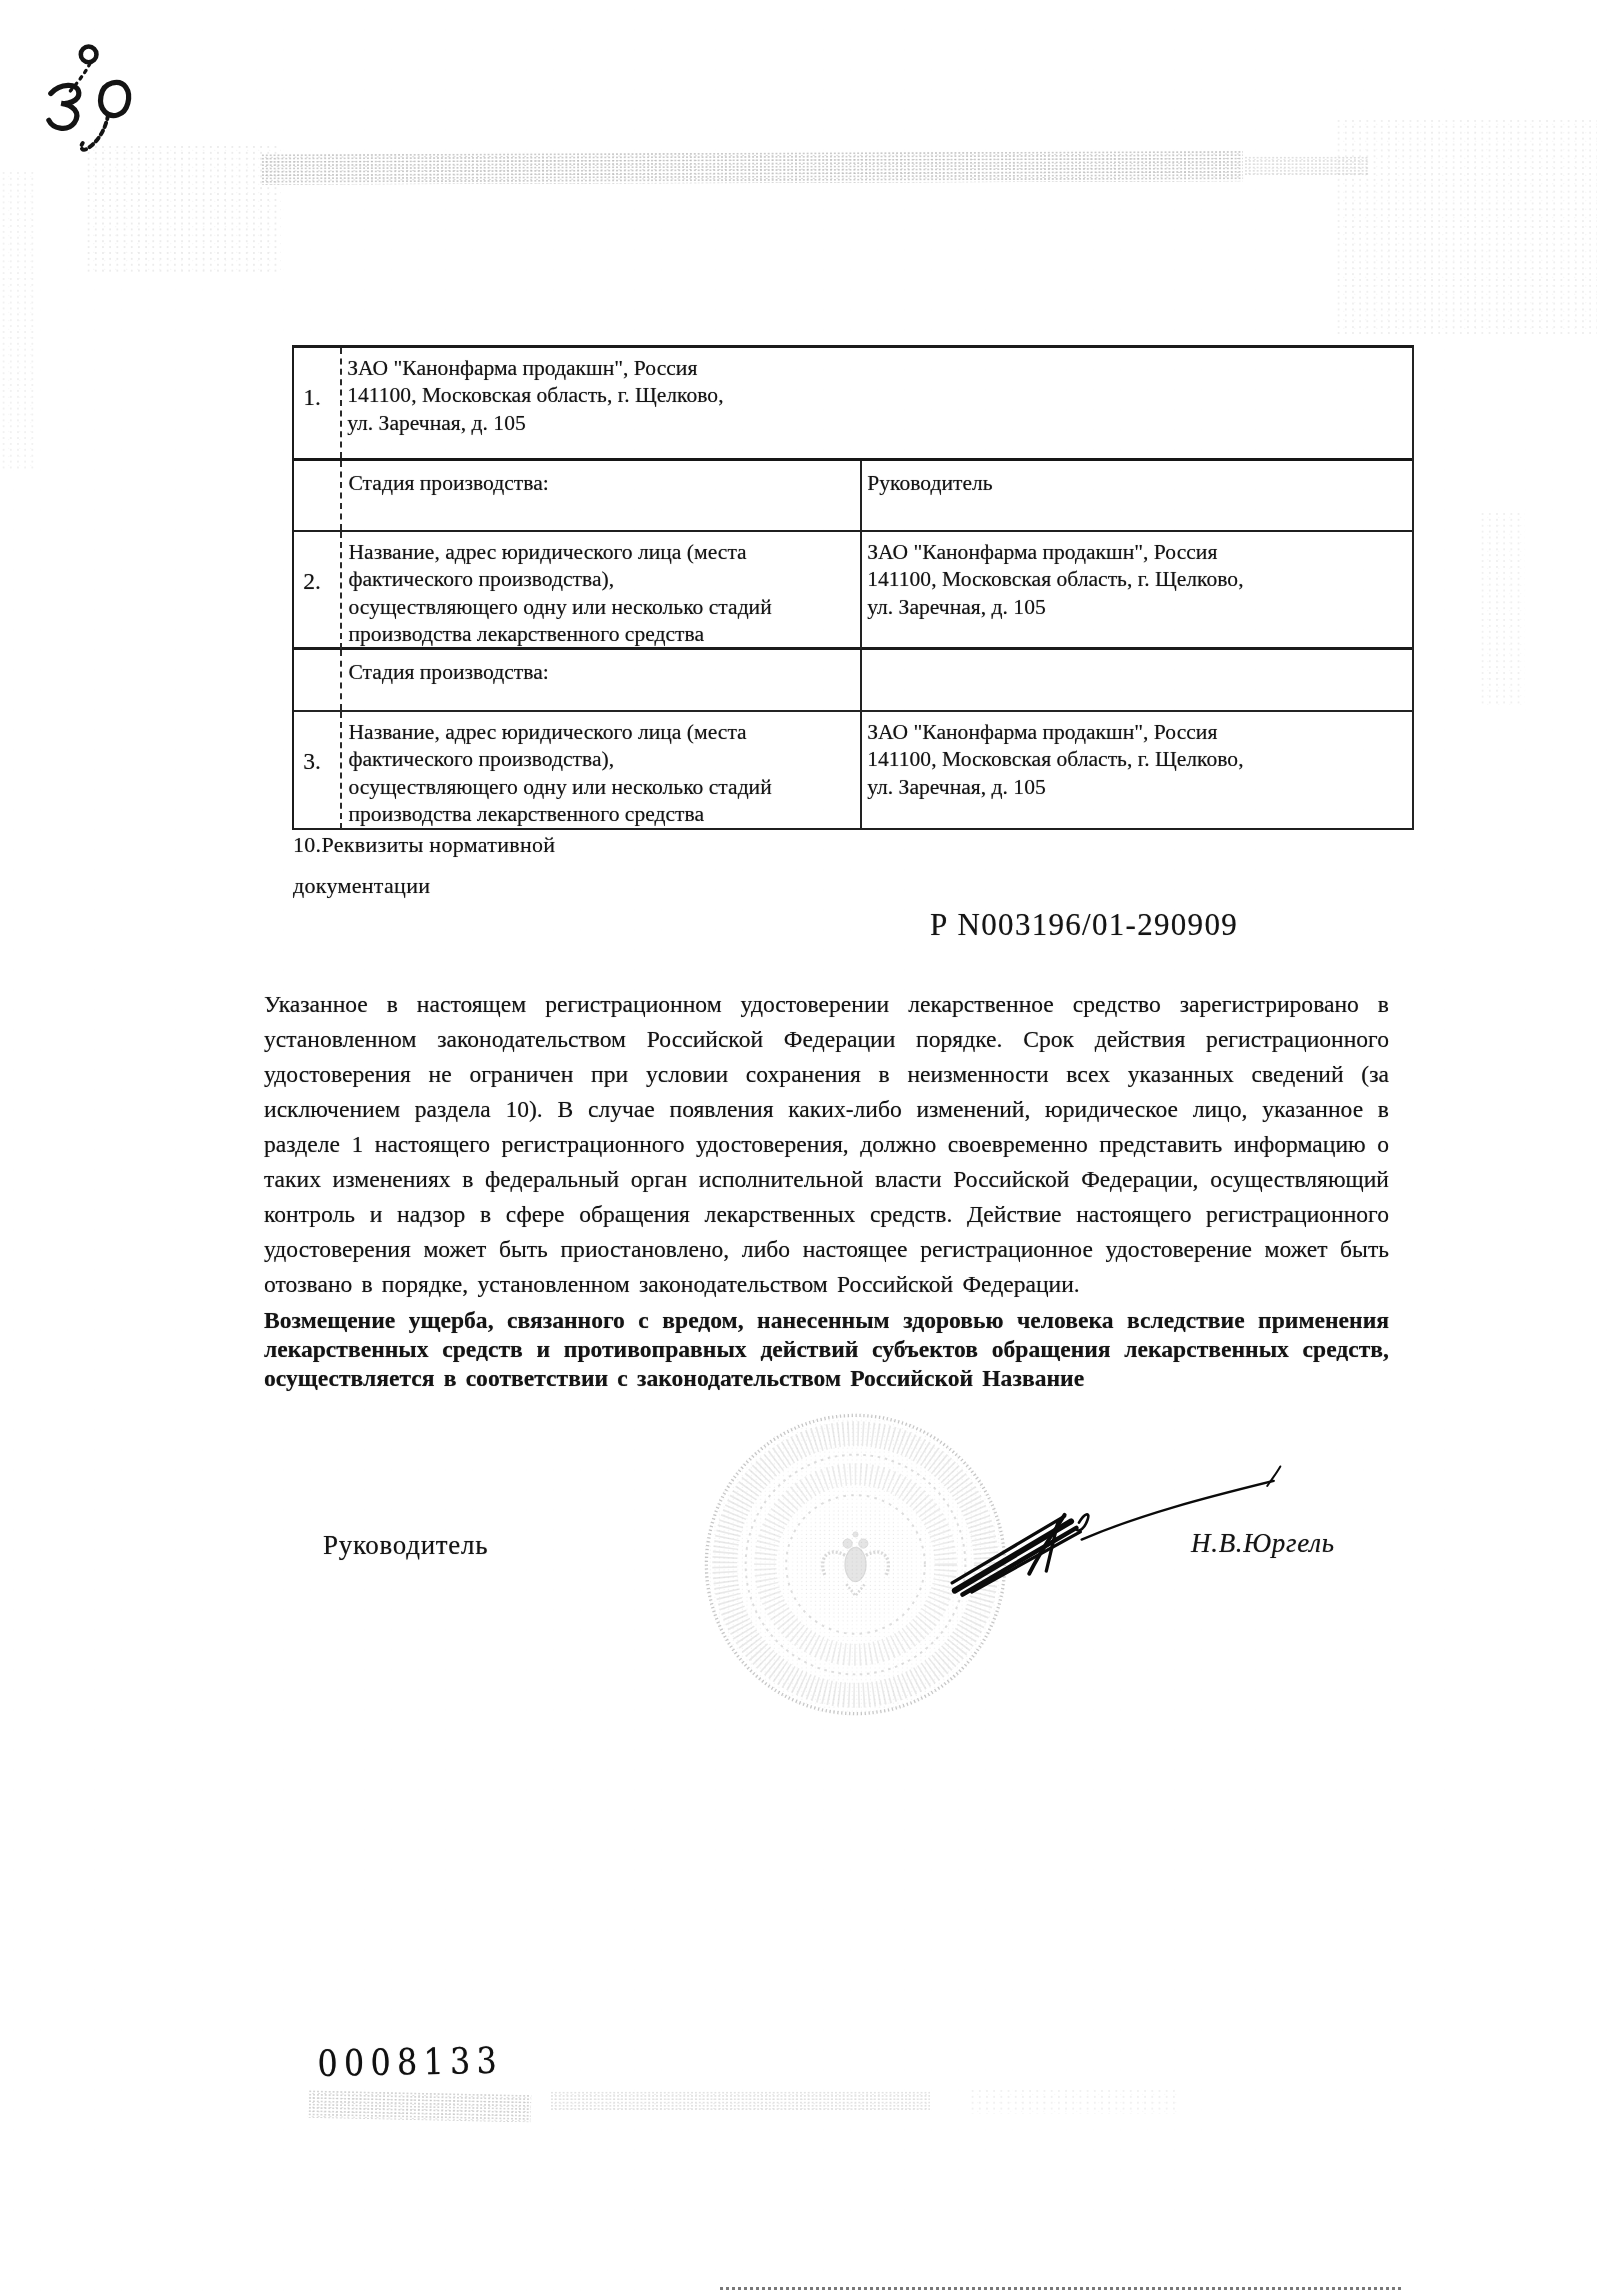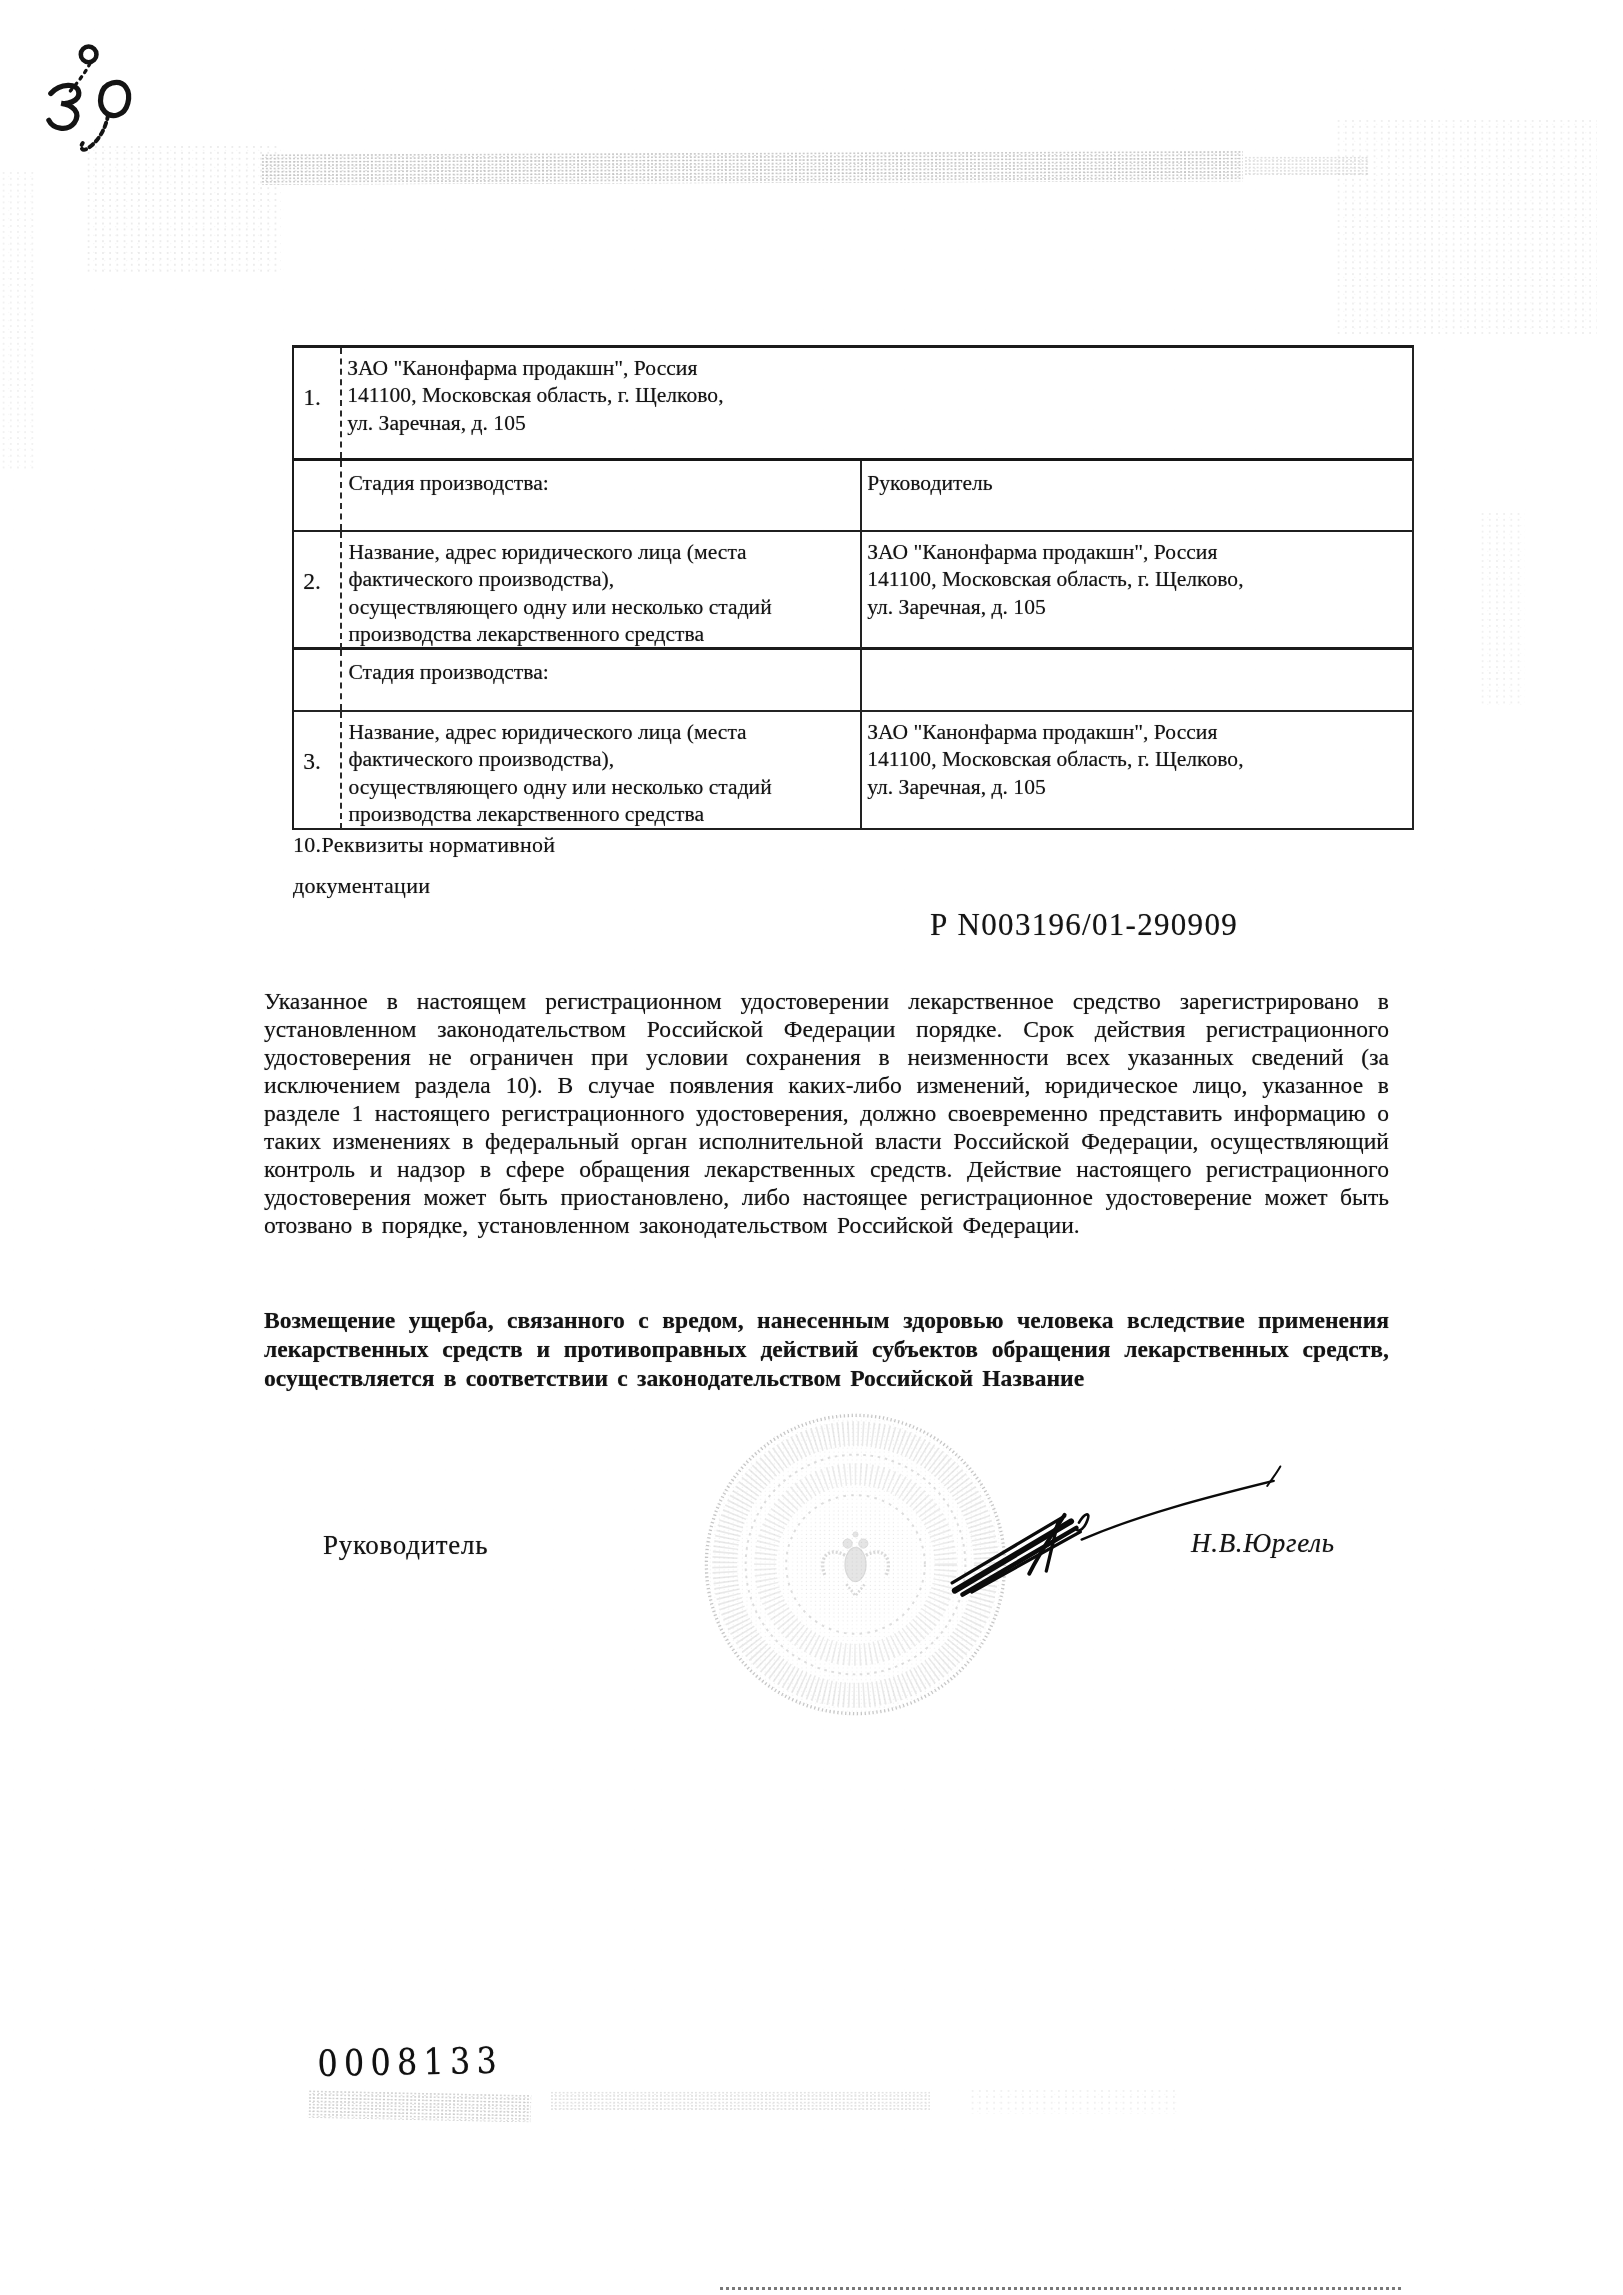--- a/index.html
+++ b/index.html
@@ -52,21 +52,21 @@
   .sec-head{
     position:absolute;left:293px;top:824px;width:386px;
     font-weight:normal;font-size:22px;line-height:41px;letter-spacing:0.3px;
   }
   .doc-num{
     position:absolute;left:930px;top:907px;
     font-size:31px;letter-spacing:1.3px;
   }
   .para{
     position:absolute;left:264px;width:1125px;
-    font-size:23.6px;line-height:28px;text-align:justify;word-spacing:3.3px;
+    font-size:23.6px;line-height:35px;text-align:justify;word-spacing:3.3px;
   }
   .p1{top:987px;}
   .p2{top:1306px;font-weight:bold;line-height:29px;}
   .sig-role{position:absolute;left:283px;top:1530px;font-size:27px;letter-spacing:0.7px;margin-left:40px;}
   .sig-name{position:absolute;left:1191px;top:1528px;font-size:27px;letter-spacing:0.7px;font-style:italic;}
   .serial{
     position:absolute;left:318px;top:2043px;
     font-family:"DejaVu Serif","Liberation Serif",serif;
     font-size:36px;letter-spacing:7.2px;transform:rotate(-1deg) scaleX(.88);
     transform-origin:left bottom;color:#101010;

